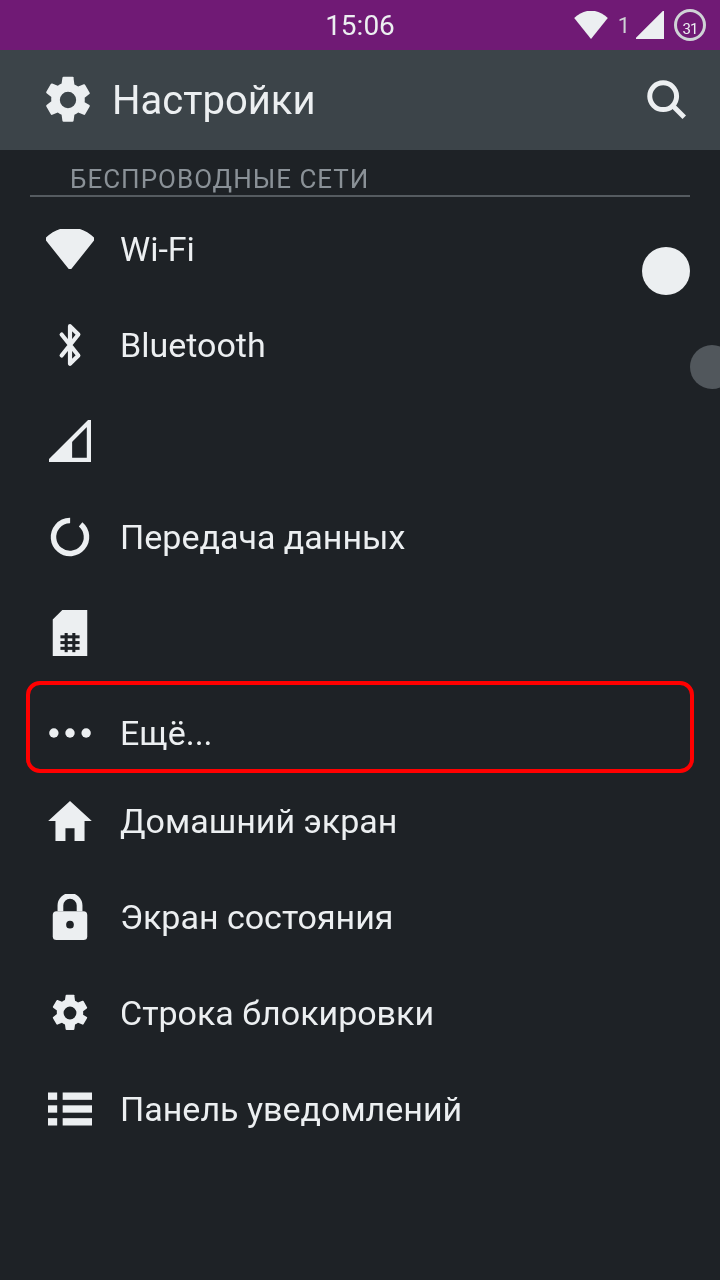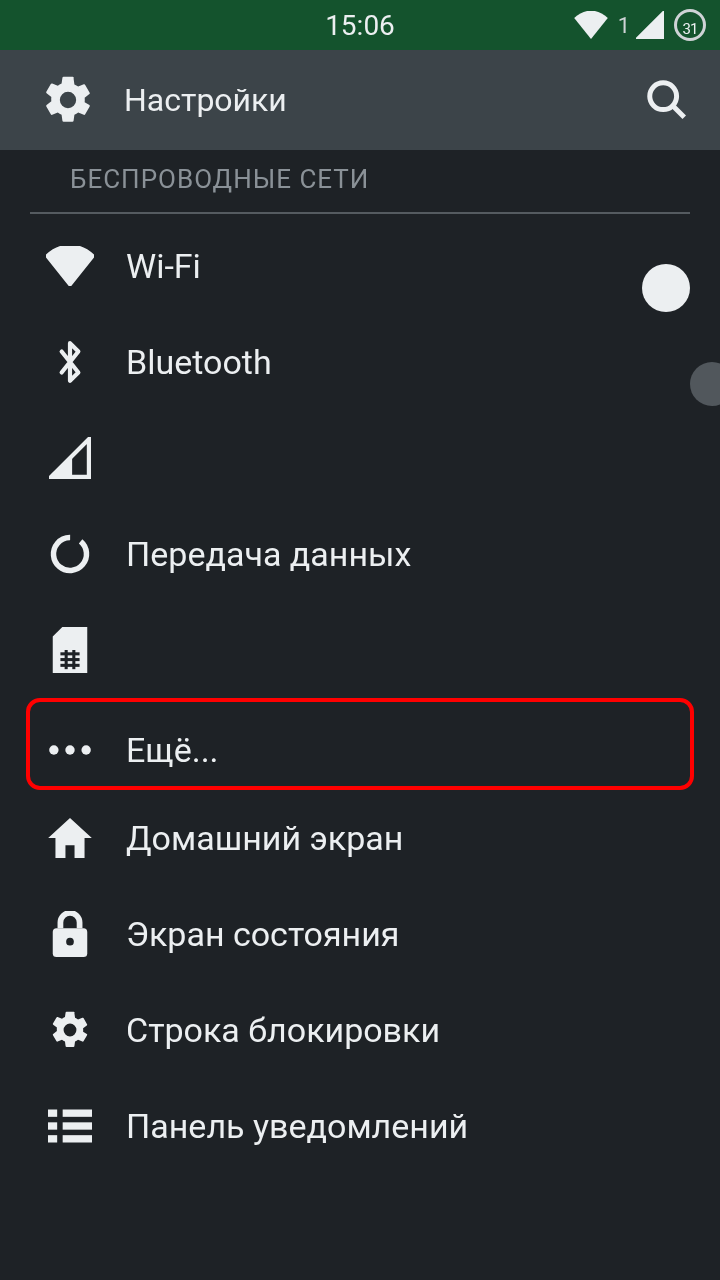--- a/index.html
+++ b/index.html
@@ -8,21 +8,21 @@
     background: #1e2226;
     color: #e8e8e8;
     font-family: "Segoe UI", Roboto, Arial, sans-serif;
     display: flex;
     flex-direction: column;
   }
 
   
   .statusbar {
     height: 50px;
-    background: #14532d;
+    background: #701a75;
     display: flex;
     align-items: center;
     justify-content: center;
     position: relative;
     color: #eceff1;
     font-size: 28px;
   }
   .statusbar .clock { position: absolute; left: 50%; transform: translateX(-50%); }
   .statusbar .right { position: absolute; right: 14px; display: flex; align-items: center; gap: 10px; }
   .battery-ring {
@@ -34,46 +34,46 @@
 
   
   .appbar {
     height: 100px;
     background: #3c4449;
     display: flex;
     align-items: center;
     padding: 0 30px 0 40px;
   }
   .appbar .title {
-    font-size: 32px; font-weight: 400; margin-left: 28px; color:#eceff1;
+    font-size: 40px; font-weight: 400; margin-left: 16px; color:#eceff1;
   }
   .appbar .search { margin-left: auto; }
 
   
   .content { flex: 1; overflow: hidden; padding-bottom: 0; }
 
   .section-header {
     color: #8a9197;
     font-size: 26px;
     letter-spacing: 1px;
-    padding: 14px 0 18px 40px;
+    padding: 14px 0 1px 40px;
     border-bottom: 2px solid #555b60;
     margin: 0 30px 4px 30px;
   }
 
   .item {
     display: flex;
     align-items: center;
     height: 96px;
     padding: 0 30px 0 40px;
     color: #eceff1;
     font-size: 34px;
   }
   .item .icon-slot { width: 60px; display:flex; justify-content:center; }
-  .item .label { margin-left: 26px; }
+  .item .label { margin-left: 20px; }
   .item .trailing { margin-left:auto; }
 
   .item.highlighted {
     border: 4px solid #ff0000;
     border-radius: 14px;
     margin: 0 26px;
     padding: 12px 4px 0 10px;
     height: 92px;
   }
   .item.highlighted .icon-slot{ width:60px;}

